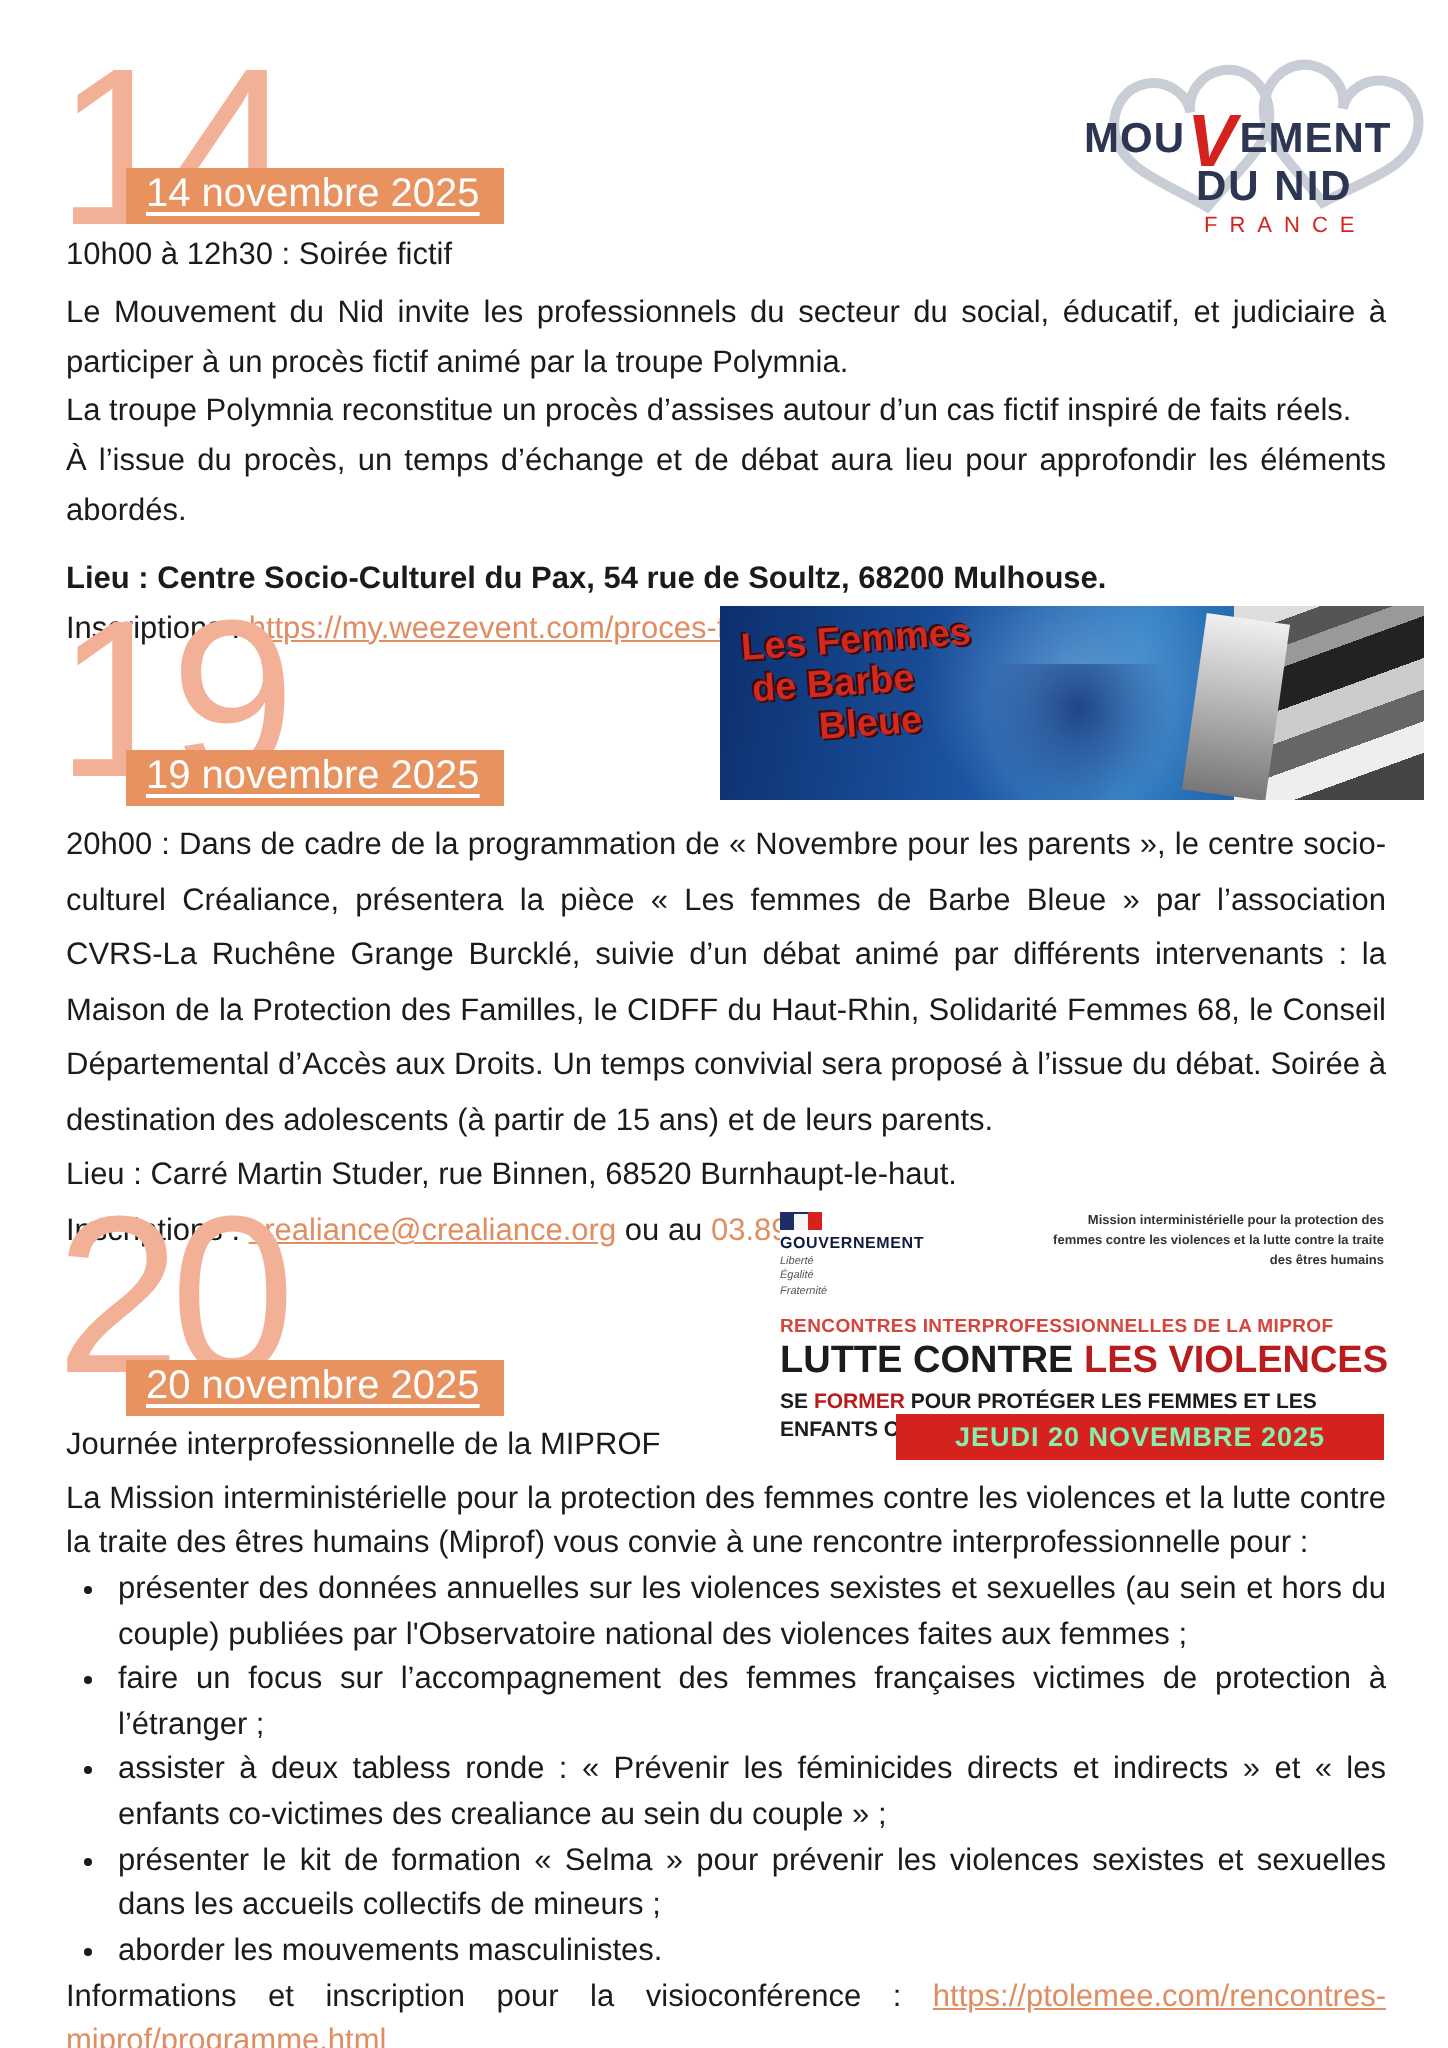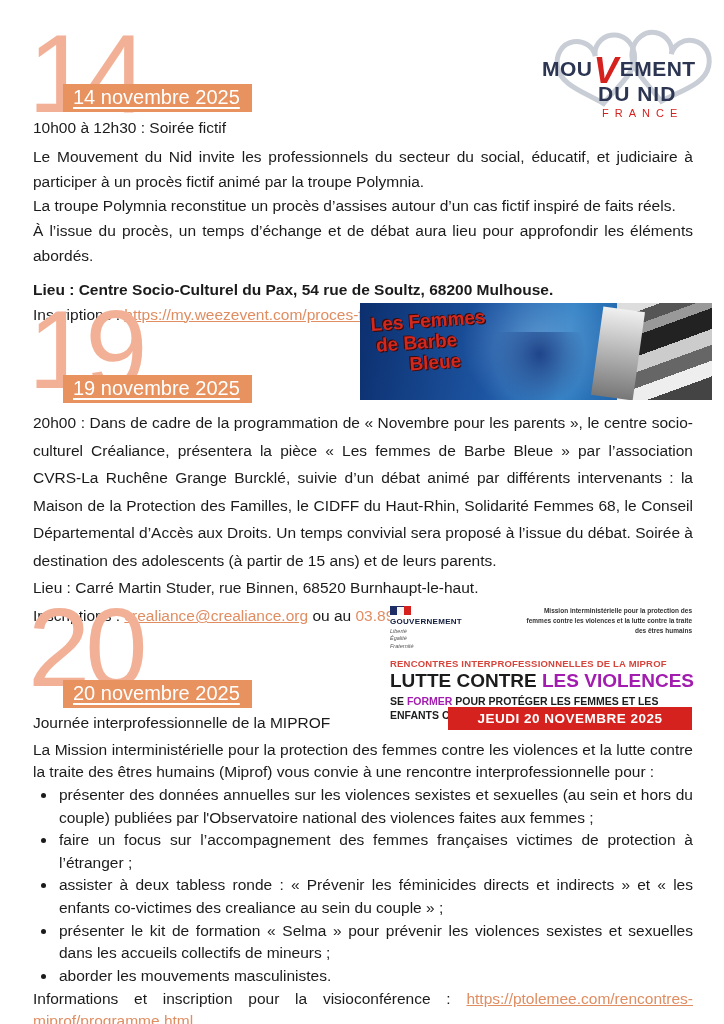--- a/index.html
+++ b/index.html
@@ -61,24 +61,24 @@
   .gov { width:90px; }
   .flag { display:flex; width:21px; height:9px; margin-bottom:2px; }
   .flag .fb { width:7px; background:#1f2d66; }
   .flag .fw { width:7px; background:#f5f5f5; border-top:1px solid #1f2d66; }
   .flag .fr { width:7px; background:#d6221f; }
   .gov-name { font-size:8px; font-weight:700; color:#101c3d; letter-spacing:0.3px; }
   .gov-motto { font-size:5.5px; font-style:italic; color:#555; white-space:pre-line; line-height:1.35; margin-top:2px; }
   .mission { width:172px; text-align:right; font-size:6.5px; color:#333; line-height:1.5; font-weight:600; }
   .kicker { margin-top:8px; color:#d6453c; font-weight:700; font-size:9.5px; letter-spacing:0.2px; }
   .flyer-title { font-size:19px; font-weight:800; color:#1c1c1c; margin-top:1px; white-space:nowrap; }
-  .red { color:#a21caf;margin-top:24px; }
+  .red { color:#b91c1c;margin-top:24px; }
   .flyer-sub { font-size:10.5px; font-weight:800; color:#1c1c1c; line-height:1.35; margin-top:2px; }
   .date-banner { position:absolute; left:58px; bottom:0; width:244px; height:23px; background:#d6221f;
-    color:#ffffff; font-weight:800; font-size:13.5px; display:flex; align-items:center; justify-content:center; letter-spacing:0.5px; }
+    color:#86efac; font-weight:800; font-size:13.5px; display:flex; align-items:center; justify-content:center; letter-spacing:0.5px; }
 </style>
 </head>
 <body>
 
 <div class="page">
 
   <div class="logo">
     <svg width="180" height="104" viewBox="0 0 180 104">
       <path d="M50 34 C50 24 41 16 31 16 C19 16 11 26 11 38 C11 56 31 66 50 82 C69 66 89 56 89 38 C89 26 81 16 69 16 C59 16 50 24 50 34 Z" fill="none" stroke="#c9ced6" stroke-width="5" transform="translate(8,2) rotate(-10 50 50)"></path>
       <path d="M50 34 C50 24 41 16 31 16 C19 16 11 26 11 38 C11 56 31 66 50 82 C69 66 89 56 89 38 C89 26 81 16 69 16 C59 16 50 24 50 34 Z" fill="none" stroke="#c9ced6" stroke-width="5" transform="translate(78,0) rotate(12 50 50)"></path>

